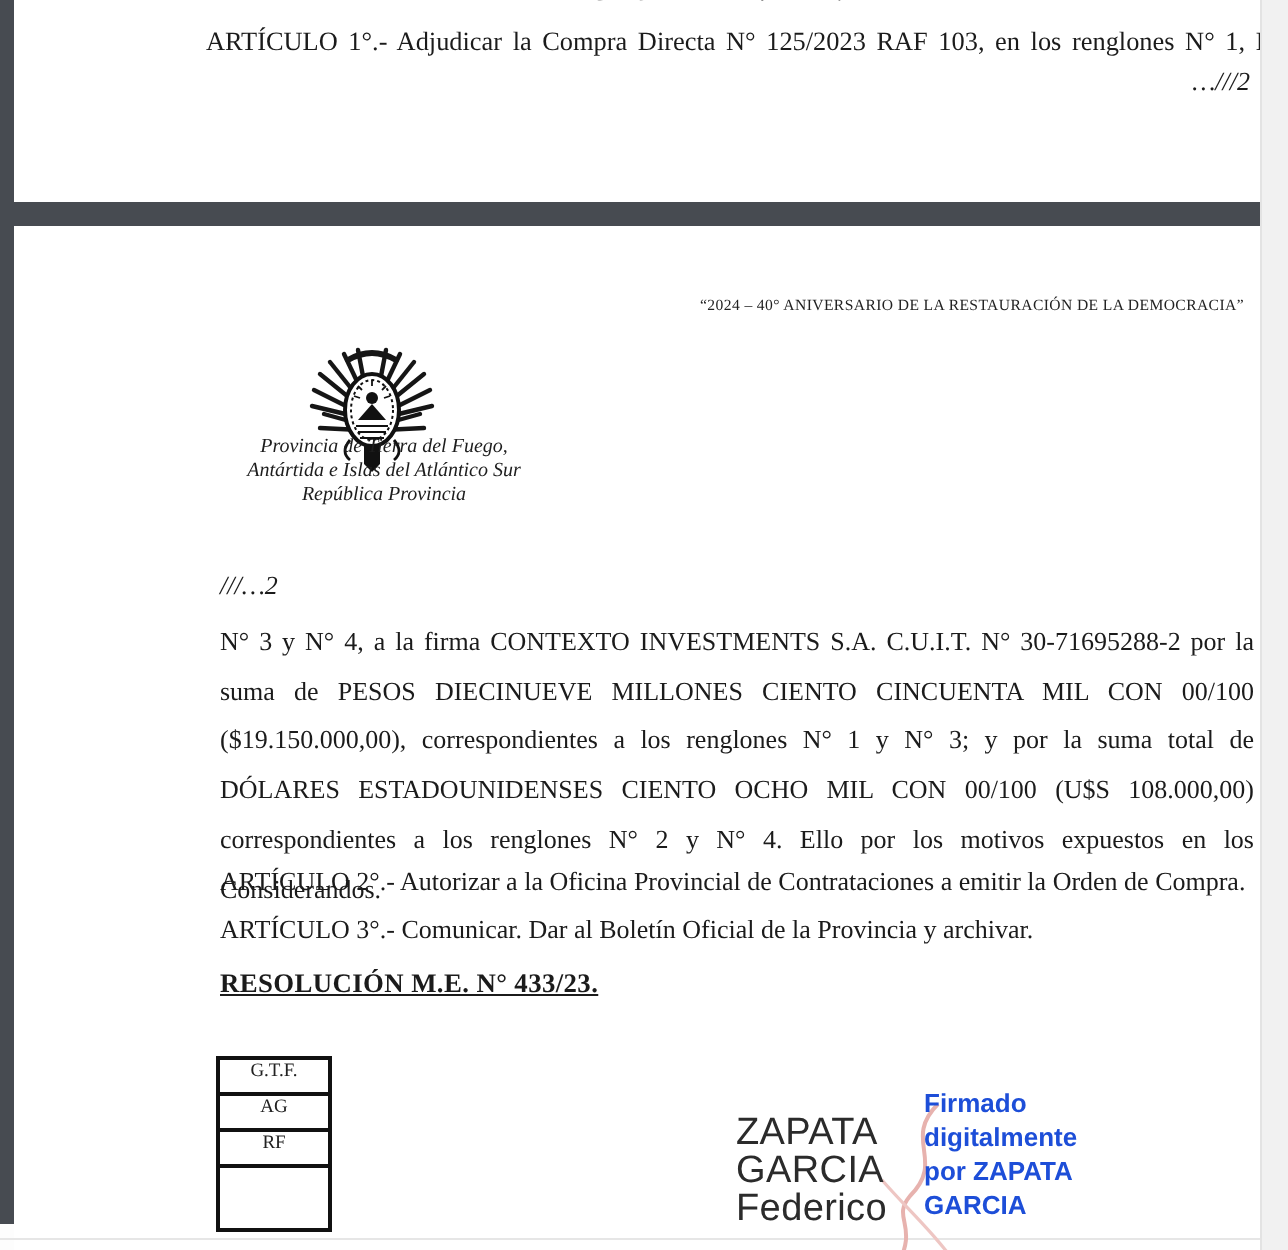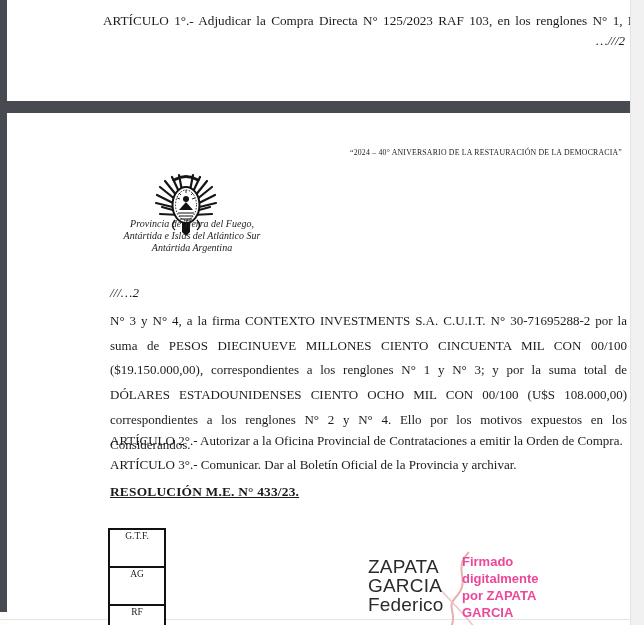--- a/index.html
+++ b/index.html
@@ -27,25 +27,25 @@
   .letterhead{top:105px;left:79px;width:212px;text-align:center;font-style:italic;font-size:10px;line-height:12px;color:#1d1d1d;}
   .letterhead .ministry{font-style:normal;font-weight:bold;font-size:8.6px;letter-spacing:0.4px;margin-top:1px;}
   .emblem{top:60px;left:141px;}
   .page-marker{top:172px;left:103px;font-size:13px;font-style:italic;}
   .body-par{top:196px;left:103px;width:517px;font-size:13px;line-height:24.7px;text-align:justify;word-spacing:1.5px;}
   .article2{top:320px;left:103px;width:517px;font-size:13px;white-space:nowrap;}
   .article3{top:344px;left:103px;width:517px;font-size:13px;white-space:nowrap;}
   .resolution-no{top:371px;left:103px;font-size:13.4px;font-weight:bold;text-decoration:underline;letter-spacing:0.2px;}
 
   .routing-table{top:415px;left:101px;width:58px;border:2px solid #111;border-bottom:none;box-sizing:border-box;z-index:4;background:#fff;}
-  .routing-row{height:38px;border-bottom:2px solid #111;box-sizing:border-box;font-size:9.5px;text-align:center;padding-top:1px;color:#222;}
+  .routing-row{height:18px;border-bottom:2px solid #111;box-sizing:border-box;font-size:9.5px;text-align:center;padding-top:1px;color:#222;}
   .routing-row:last-child{height:32px;}
 
   .sig-name{top:444px;left:361px;font-family:"Liberation Sans",sans-serif;font-size:19px;font-weight:400;line-height:19px;color:#2b2b2b;letter-spacing:0.2px;z-index:5;}
-  .sig-caption{top:440px;left:455px;font-family:"Liberation Sans",sans-serif;font-size:13px;font-weight:600;line-height:17px;color:#ec4899;z-index:5;}
+  .sig-caption{top:430px;left:455px;font-family:"Liberation Sans",sans-serif;font-size:13px;font-weight:600;line-height:17px;color:#1d4ed8;z-index:5;}
   .sig-flourish{top:437px;left:430px;z-index:4;}
 </style>
 </head>
 <body>
 
 <div id="screen">
 
   <div class="viewer-dark"></div>
   <div class="right-gutter"></div>
   <div class="bottom-rule"></div>
@@ -109,21 +109,21 @@
         <g stroke="#111" stroke-width="1.4" fill="none">
           <path d="M27,47 Q22,53 27,57"></path>
             <path d="M49,47 Q54,53 49,57"></path>
         </g>
       </svg>
     </div>
 
     <div class="abs letterhead">
       <div>Provincia de Tierra del Fuego,</div>
       <div>Antártida e Islas del Atlántico Sur</div>
-      <div>Antártida Argentina</div>
+      <div>República Provincia</div>
     </div>
 
     <div class="abs page-marker">///…2</div>
 
     <div class="abs body-par">N° 3 y N° 4,  a la firma CONTEXTO INVESTMENTS S.A. C.U.I.T. N° 30-71695288-2 por la suma de PESOS DIECINUEVE MILLONES CIENTO CINCUENTA MIL CON 00/100 ($19.150.000,00), correspondientes a los renglones N° 1 y N° 3; y por la suma total de DÓLARES ESTADOUNIDENSES CIENTO OCHO MIL CON 00/100 (U$S 108.000,00) correspondientes a los renglones N° 2 y N° 4. Ello por los motivos expuestos en los Considerandos.</div>
 
     <div class="abs article2">ARTÍCULO 2°.- Autorizar a la Oficina Provincial de Contrataciones a emitir la Orden de Compra.</div>
     <div class="abs article3">ARTÍCULO 3°.- Comunicar. Dar al Boletín Oficial de la Provincia y archivar.</div>
 
     <div class="abs resolution-no">RESOLUCIÓN M.E. N° 433/23.</div>

